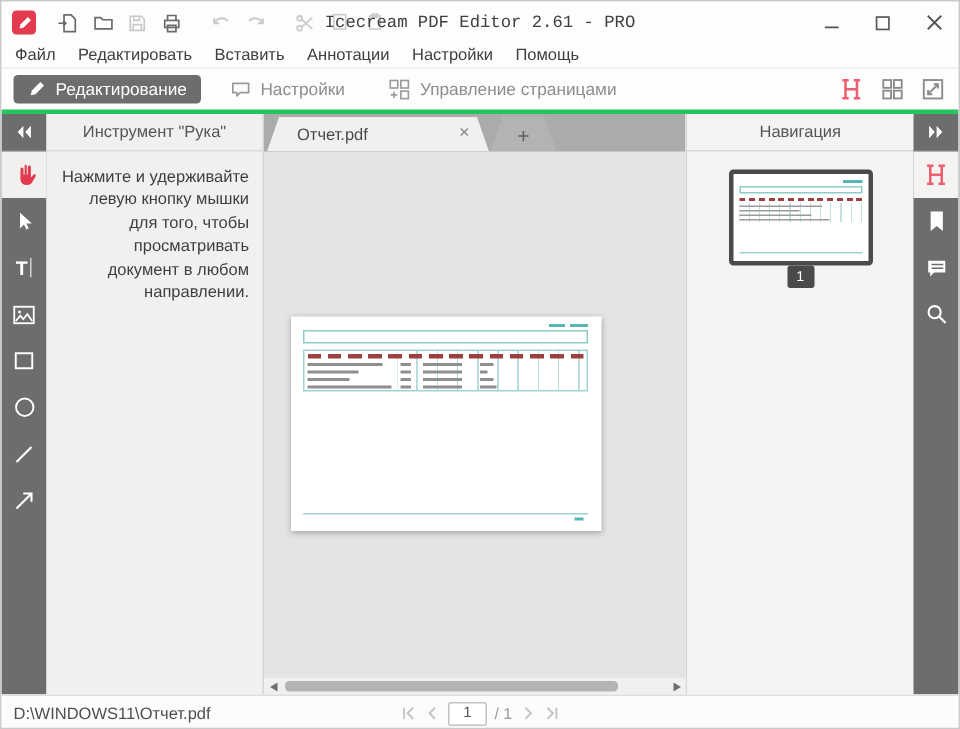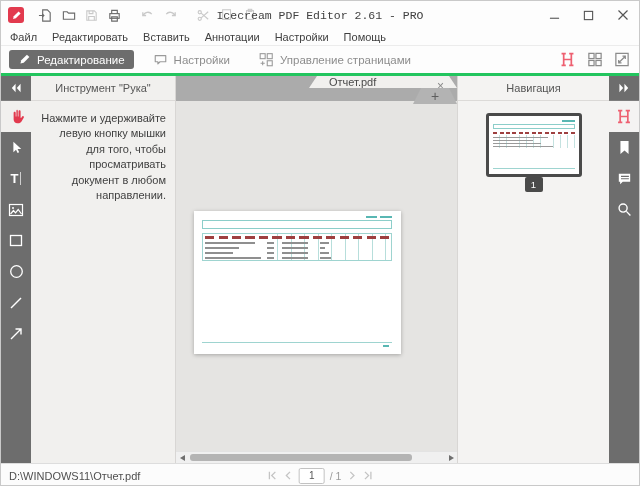--- a/index.html
+++ b/index.html
@@ -41,21 +41,21 @@
   .tool { height:31px; display:flex; align-items:center; justify-content:center; color:#fff; }
   .tool.active-l { background:var(--panel-bg,#f1f0ee); color:var(--accent,#e23a4e); }
   .tool.active-r { background:#f4f3f2; }
   .t-letter { font-size:13px; color:#fff; font-weight:bold; border-right:1px solid #cfcfcf; padding-right:2px; line-height:13px; }
 
   .lpanel { width:145px; background:var(--panel-bg,#f1f0ee); border-right:1px solid #d8d6d4; }
   .panel-head { height:25px; display:flex; align-items:center; justify-content:center; font-size:11px; color:#555; border-bottom:1px solid #dcdad8; }
   .lpanel-body { padding:10px 9px; font-size:11px; color:#3f3f3f; text-align:right; line-height:1.4; }
 
   .docarea { flex:1; display:flex; flex-direction:column; background:#e5e4e2; min-width:0; }
-  .tabstrip { height:25px; background:#ababab; display:flex; align-items:flex-end; padding-left:2px;flex-direction:column; }
+  .tabstrip { height:25px; background:#ababab; display:flex; align-items:flex-end; padding-left:2px; }
   .tab { height:23px; clip-path:polygon(8px 0, calc(100% - 8px) 0, 100% 100%, 0 100%); display:flex; align-items:center; font-size:11px; }
   .tab.active { width:148px; background:#f1f0ee; color:#4a4a4a; padding-left:20px; position:relative; }
   .tab-close { position:absolute; right:13px; top:4px; font-size:12px; color:#8a8a8a; line-height:1; }
   .tab.plus { width:44px; background:#b3b3b3; color:#5e5e5e; justify-content:center; margin-left:1px; font-size:14px; }
   .canvas { flex:1; position:relative; }
 
   .page { position:absolute; left:18px; top:110px; width:207px; height:143px; background:#fff; box-shadow:0 1px 4px rgba(0,0,0,.28); }
   .pg-topdash { position:absolute; top:5px; right:9px; width:26px; height:2px;
     background:linear-gradient(90deg, var(--teal,#59b7b3) 0 11px, transparent 11px 14px, var(--teal,#59b7b3) 14px 26px); }
   .pg-headbox { position:absolute; left:8px; right:9px; top:9px; height:9px; border:1px solid #8cceca; }

